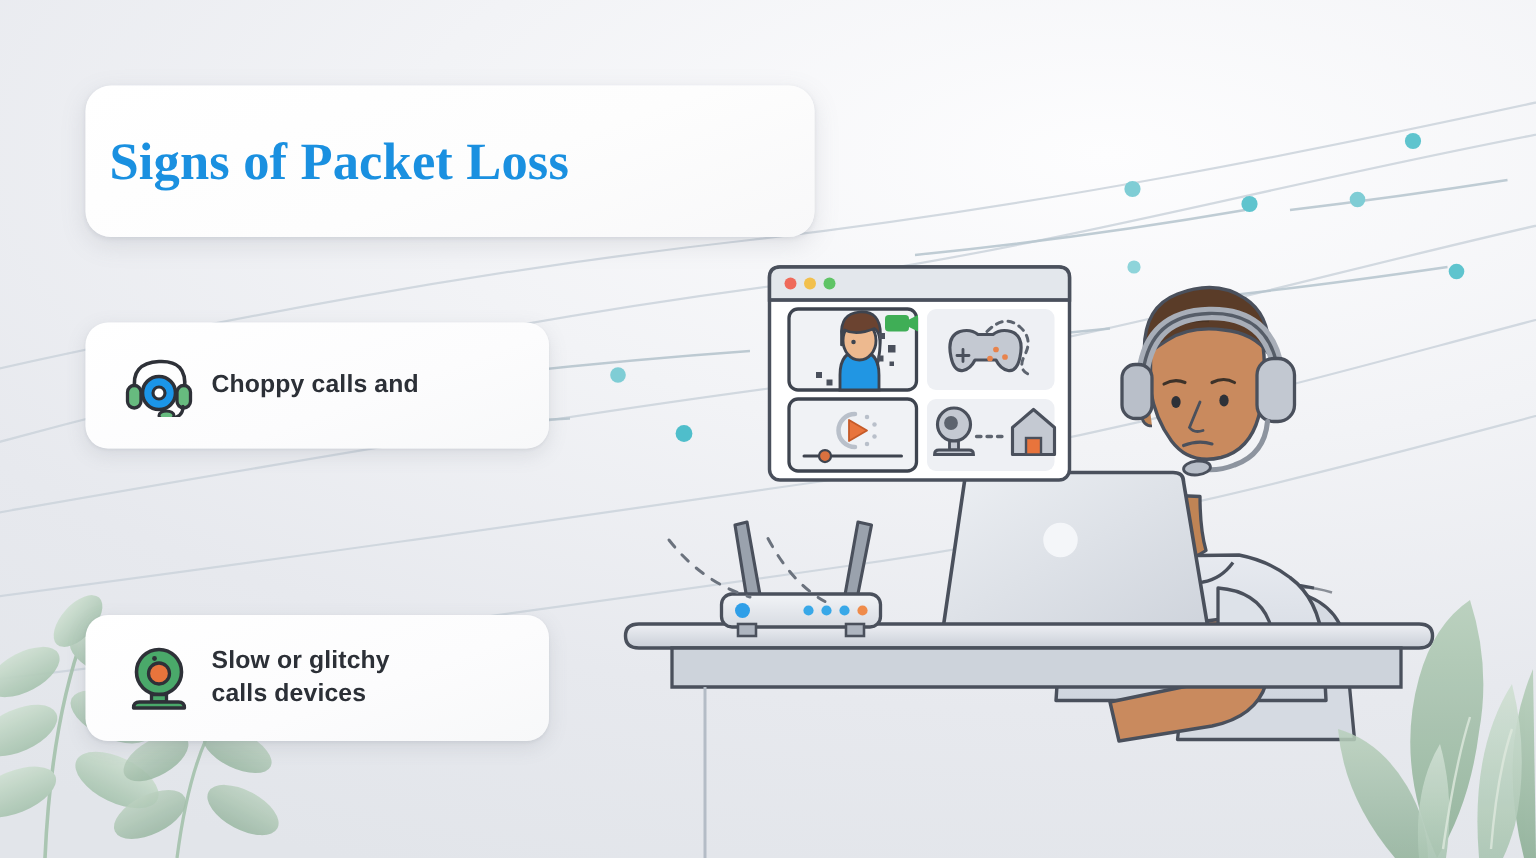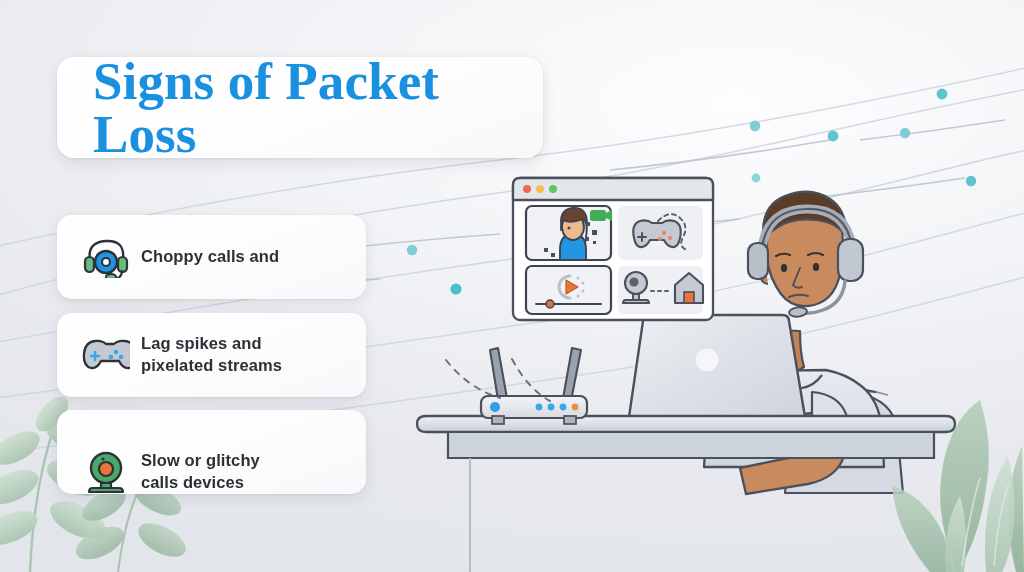--- a/index.html
+++ b/index.html
@@ -22,38 +22,38 @@
   #title-card{
     position:absolute; left:57px; top:57px; width:486px; height:101px;
     background:linear-gradient(160deg,#ffffff 0%,#fdfdfd 55%,#f8f8f9 100%);
     border-radius:17px;
     box-shadow:0 5px 16px rgba(110,116,130,.17), 0 1px 3px rgba(110,116,130,.12);
     display:flex; align-items:center;
   }
   #title-text{
     font-family:"Liberation Serif", serif;
     font-weight:700;
-    font-size:53px;
+    font-size:35px;
     letter-spacing:.1px;
     color:#1a90e0;
-    padding-left:36px;
+    padding-left:16px;
     line-height:1;
   }
 
   
   .card{
     position:absolute; left:57px; width:309px; height:84px;
     background:linear-gradient(160deg,#ffffff 0%,#fcfcfd 60%,#f7f8f9 100%);
     border-radius:15px;
     box-shadow:0 4px 13px rgba(110,116,130,.16), 0 1px 2px rgba(110,116,130,.10);
     display:flex; align-items:center;
   }
   #card-0{ top:215px; }
   #card-1{ top:313px; }
-  #card-2{ top:410px;align-items:flex-end; }
+  #card-2{ top:410px; }
   .card-icon{ width:54px; margin-left:22px; display:flex; align-items:center; justify-content:center; flex:0 0 auto;}
   .card-label{
     font-size:16.5px; line-height:1.33; color:#2c3037;
     font-weight:700; margin-left:8px; letter-spacing:.1px;
   }
   .card-label span{ display:block; white-space:nowrap; }
 </style>
 </head>
 <body>
 
@@ -315,35 +315,20 @@
         <circle cx="23" cy="26" r="4" fill="#ffffff" stroke="#2e3138" stroke-width="2.1"></circle>
         <path d="M39 35 q 0 7 -8 8" fill="none" stroke="#2e3138" stroke-width="2.2" stroke-linecap="round"></path>
         <ellipse cx="28" cy="41" rx="5" ry="3" fill="#67bb7f" stroke="#2e3138" stroke-width="2"></ellipse>
       </svg>
     </div>
     <div class="card-label">
       <span>Choppy calls and</span>
     </div>
   </div>
 
-  <div class="card" id="card-1">
-    <div class="card-icon">
-      <svg width="48" height="34" viewBox="0 0 48 34">
-        <path d="M9 30 q -8 -2 -7 -14 q 1 -12 11 -13 q 7 -1 11 3 h 8 q 4 -4 11 -3 q 10 1 11 13 q 1 12 -7 14 q -6 1 -10 -7 h -18 q -4 8 -10 7 z" fill="#c3c8d2" stroke="#2e3138" stroke-width="2.3" stroke-linejoin="round"></path>
-        <path d="M13 14 v 8 M9 18 h 8" stroke="#38a8e8" stroke-width="2.5" stroke-linecap="round"></path>
-        <circle cx="34" cy="14" r="2.3" fill="#38a8e8"></circle>
-        <circle cx="39" cy="19" r="2.3" fill="#38a8e8"></circle>
-        <circle cx="29" cy="19" r="2.3" fill="#38a8e8"></circle>
-      </svg>
-    </div>
-    <div class="card-label">
-      <span>Lag spikes and</span>
-      <span>pixelated streams</span>
-    </div>
-  </div>
 
   <div class="card" id="card-2">
     <div class="card-icon">
       <svg width="44" height="44" viewBox="0 0 44 44">
         <circle cx="22" cy="18" r="15" fill="#4aa96a" stroke="#2e3138" stroke-width="2.4"></circle>
         <circle cx="22" cy="19" r="7" fill="#e8743c" stroke="#2e3138" stroke-width="2.2"></circle>
         <circle cx="19" cy="9" r="1.6" fill="#2e3138"></circle>
         <path d="M17 33 v 5 h 10 v -5 z" fill="#4aa96a" stroke="#2e3138" stroke-width="2.2" stroke-linejoin="round"></path>
         <path d="M9 38 h 26 q 4 0 4 4 h -34 q 0 -4 4 -4 z" fill="#4aa96a" stroke="#2e3138" stroke-width="2.2" stroke-linejoin="round"></path>
       </svg>

